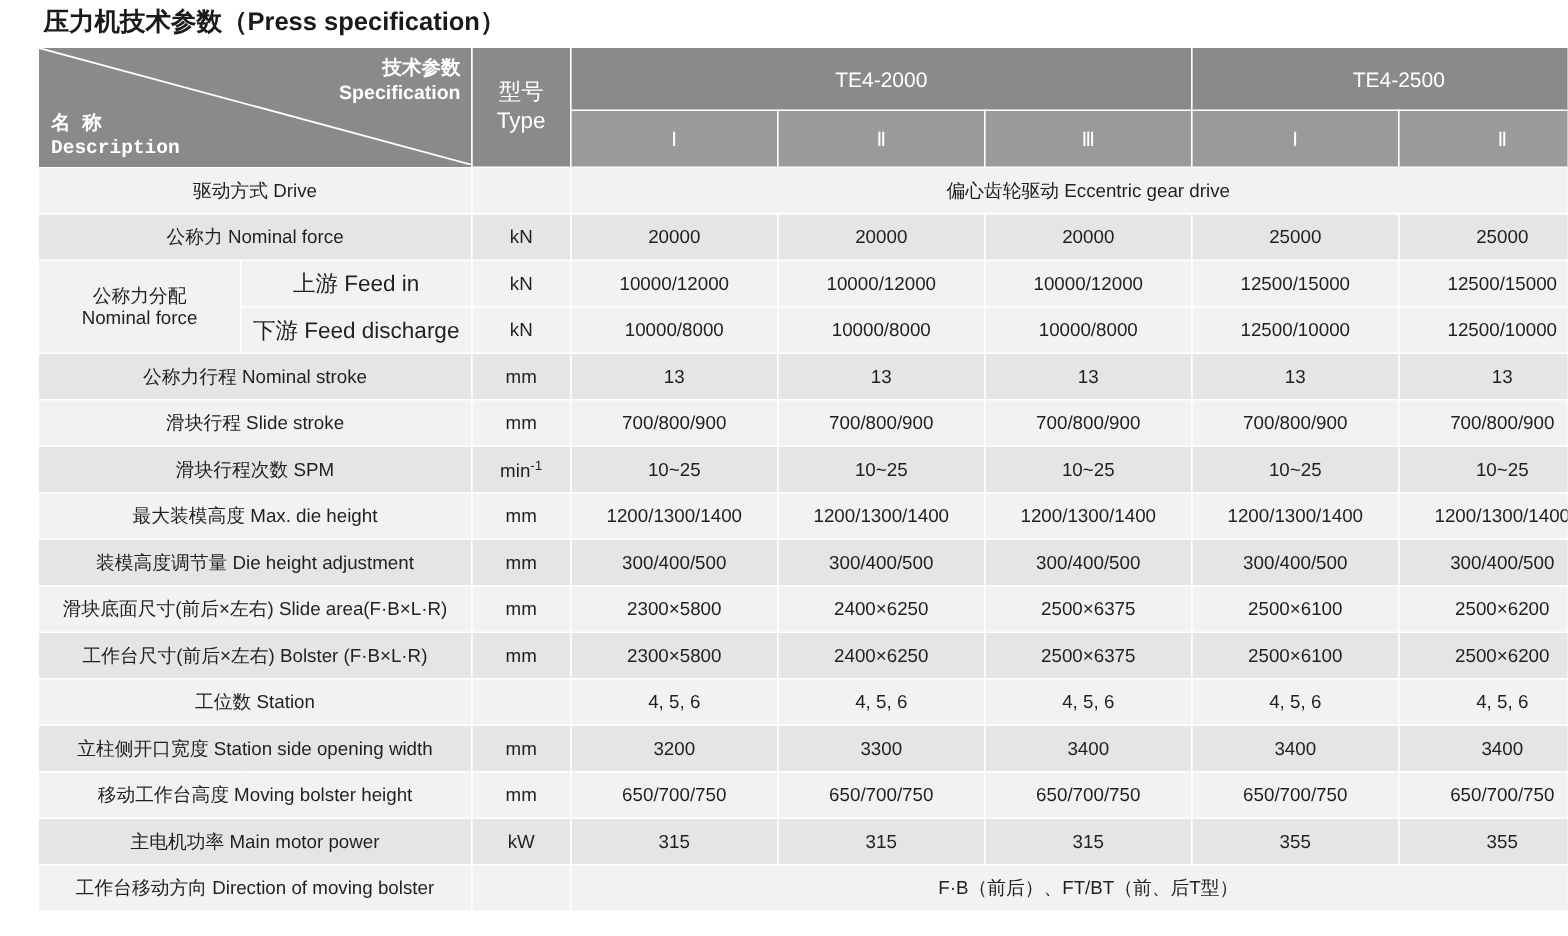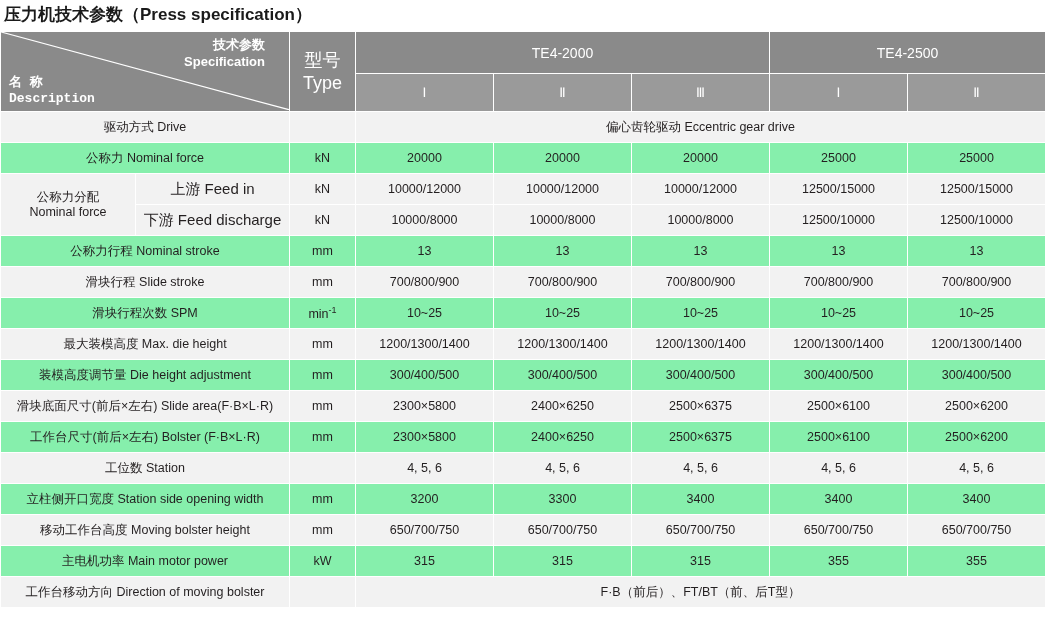--- a/index.html
+++ b/index.html
@@ -12,20 +12,21 @@
     height: 624px;
     font-family: "Liberation Sans", sans-serif;
     color: #231f20;
     overflow: hidden;
   }
   #page {
     position: relative;
     width: 1045px;
     height: 624px;
     box-sizing: border-box;
+    padding-left: 25px;
   }
   .title {
     font-size: 17px;
     font-weight: bold;
     padding: 5px 4px 6px 4px;
     letter-spacing: 0px;
     color: #1a1a1a;
     line-height: 1.2;
   }
   table.spec {
@@ -63,21 +64,21 @@
   .corner .diag {
     position: absolute;
     inset: 0;
     overflow: hidden;
   }
   .corner .diag svg {
     display: block;
   }
   .corner .spec-lbl {
     position: absolute;
-    right: 24px;
+    right: 7px;
     top: 5px;
     text-align: right;
     color: #ffffff;
     font-weight: bold;
     line-height: 1.25;
     font-size: 13px;
   }
   .corner .desc-lbl {
     position: absolute;
     left: 8px;
@@ -86,26 +87,26 @@
     color: #ffffff;
     font-weight: bold;
     line-height: 1.25;
     font-size: 13px;
     font-family: Liberation Mono, monospace;
   }
   .type-hdr {
     background: #8a8a8a;
     color: #ffffff;
     font-weight: bold;
-    font-size: 18px;
+    font-size: 15px;
     line-height: 1.25;
   }
   
   .row-a td { background: #f2f2f2; }
-  .row-b td { background: #86efac; }
+  .row-b td { background: #e5e5e5; }
   .lbl {
     text-align: left;
     padding: 0 6px 0 8px;
     font-size: 12.5px;
     line-height: 1.25;
   }
   .lbl-sub {
     text-align: left;
     padding: 0 6px 0 8px;
     font-size: 15px;

